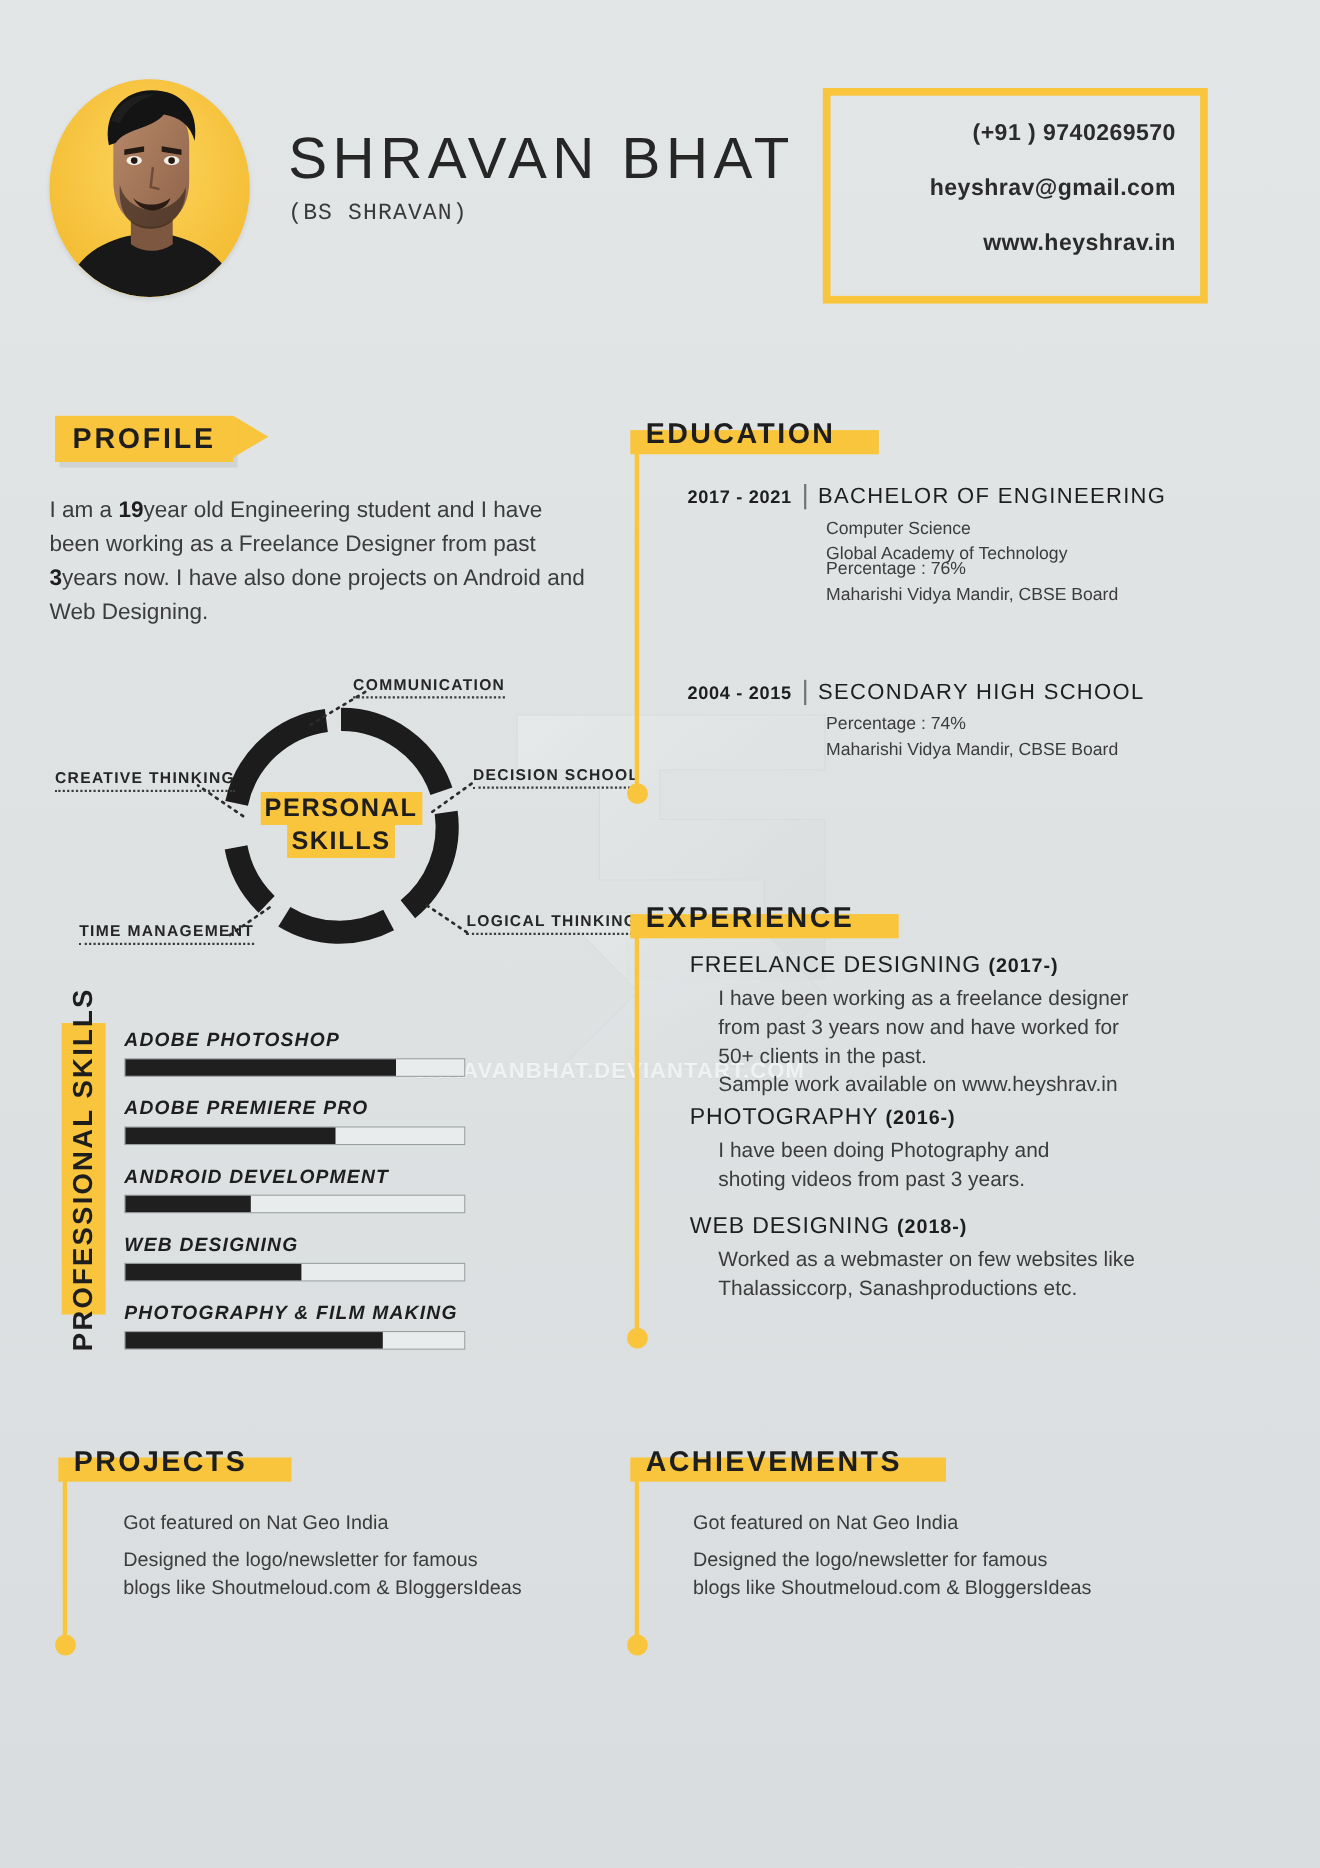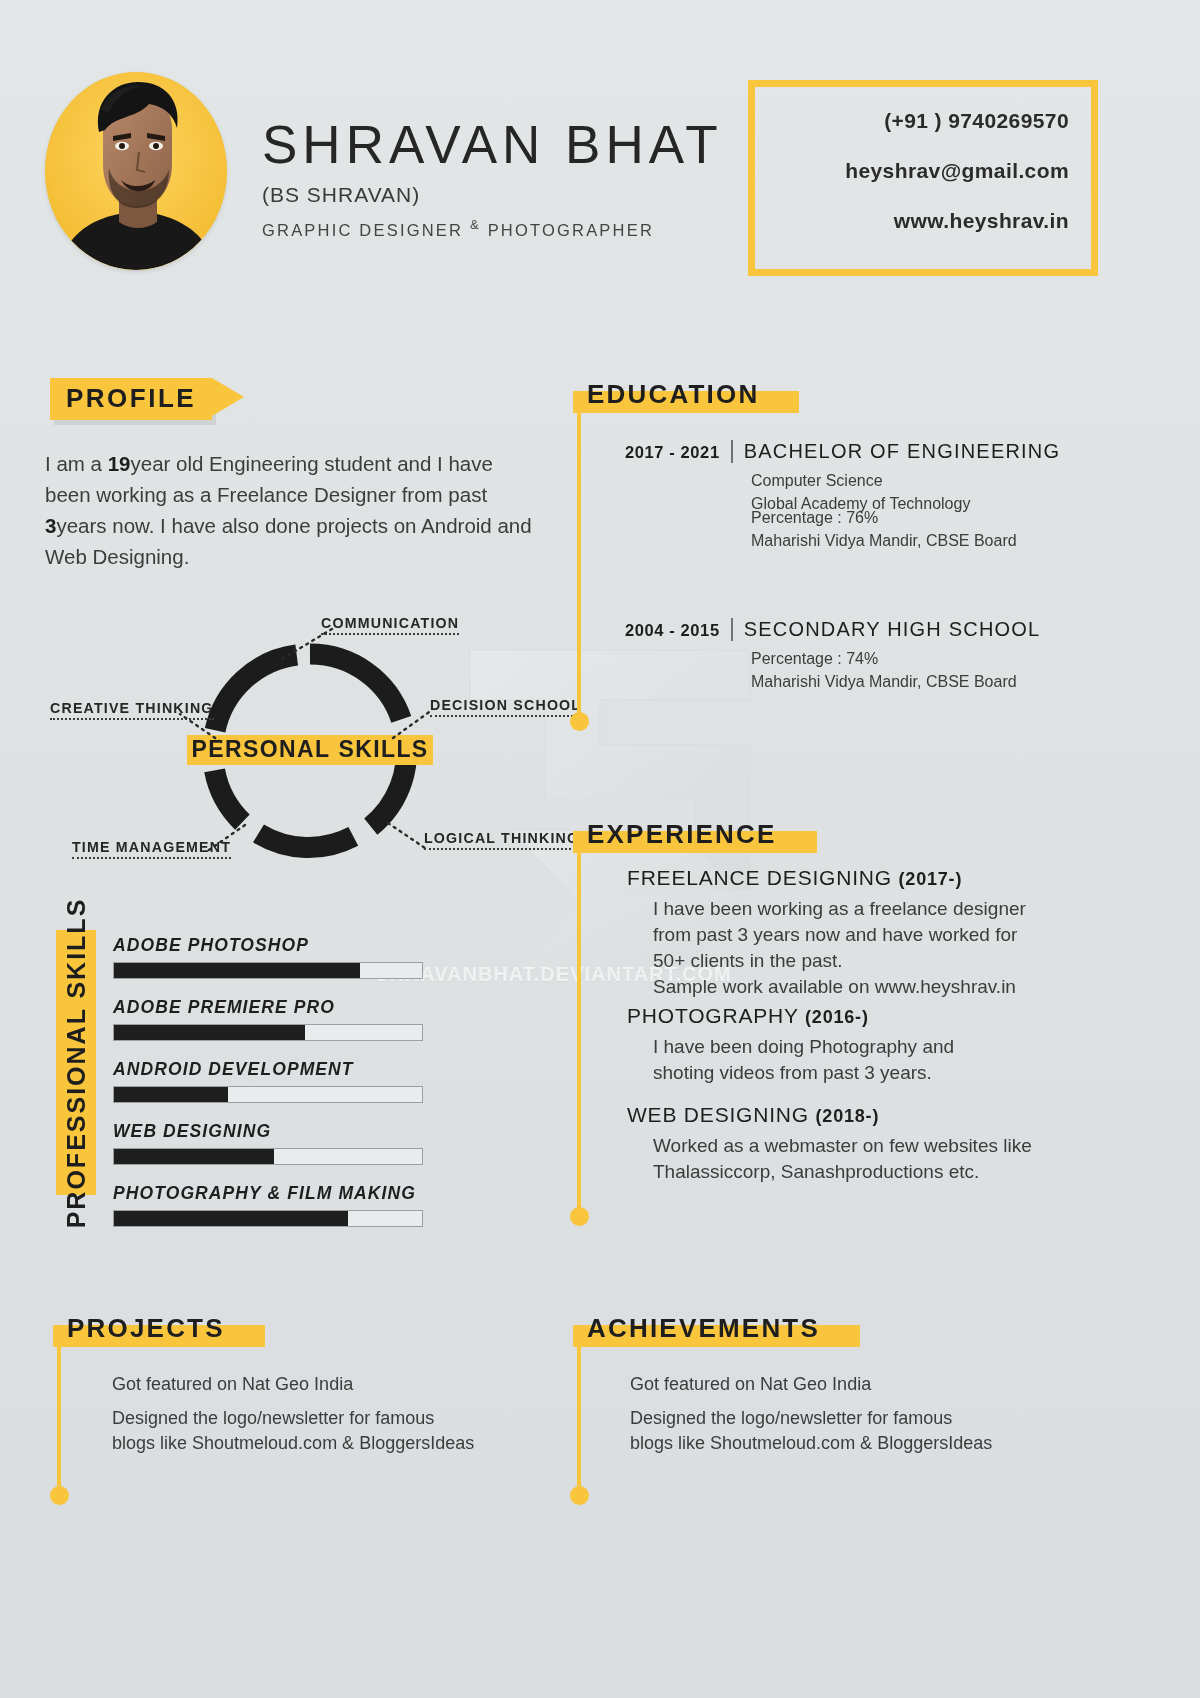--- a/index.html
+++ b/index.html
@@ -72,20 +72,21 @@
     font-weight: 400;
     color: #262626;
     line-height: 1;
     font-family: "Liberation Sans", sans-serif;
   }
   .alias {
     font-size: 21px;
     letter-spacing: 1px;
     color: #3a3a3a;
     margin-top: 12px;
+    font-family: Liberation Mono, monospace;
   }
   .role {
     font-size: 16.5px;
     letter-spacing: 2.2px;
     color: #444;
     margin-top: 10px;
   }
   .role .amp { font-size: 13px; vertical-align: super; }
 
   .contact-box {
@@ -177,21 +178,21 @@
     line-height: 31px;
     color: #3c3c3c;
   }
   .profile-text b { font-weight: bold; color:#1e1e1e; }
 
   
   .donut { position:absolute; left:195px; top:635px; width:230px; height:230px; }
   .donut-center {
     position:absolute;
     left: 0; top: 0; width: 230px; height: 230px;
-    display:flex; flex-direction:row;
+    display:flex; flex-direction:column;
     align-items:center; justify-content:center;
   }
   .donut-center span {
     background: #f9c53d;
     font-size: 23px;
     font-weight: bold;
     letter-spacing: 1.4px;
     color: #1e1e1e;
     padding: 0 4px 1px 4px;
     line-height: 1.28;
@@ -360,25 +361,20 @@
 
           <path d="M76,108 C84,116 100,116 110,108 C106,122 84,124 76,108 Z" fill="#2a1c14"></path>
           <path d="M64,96 C70,124 112,128 124,98 C124,122 110,136 92,136 C72,136 62,120 64,96 Z" fill="#241913" opacity="0.55"></path>
         </svg>
       </div>
     </div>
 
     <div class="name-block">
       <div class="name">SHRAVAN BHAT</div>
       <div class="alias">(BS SHRAVAN)</div>
-      <div class="role">
-        <span>GRAPHIC DESIGNER</span>
-        <span class="amp">&amp;</span>
-        <span>PHOTOGRAPHER</span>
-      </div>
     </div>
 
     <div class="contact-box">
       <div class="inner">
         <div class="contact-line">(+91 ) 9740269570</div>
         <div class="contact-line">heyshrav@gmail.com</div>
         <div class="contact-line">www.heyshrav.in</div>
       </div>
     </div>
   </div>

